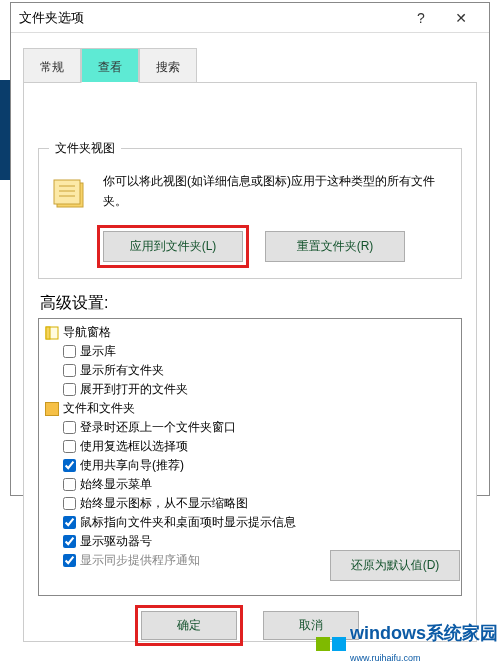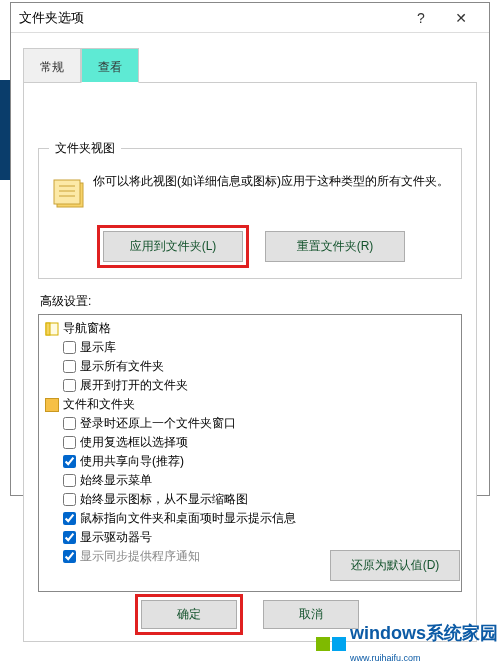--- a/index.html
+++ b/index.html
@@ -66,21 +66,21 @@
       background:#fff;
     }
     fieldset.folderview {
       border:1px solid #ccc;
       padding: 12px 10px 16px 10px;
       margin-bottom: 14px;
       position:relative;
       margin-top:43px;
     }
     fieldset.folderview legend { padding: 0 6px; font-size:12px; color:#000; }
-    .folderview-row { display:flex; }
+    .folderview-row { display:flex; gap:10px; }
     .folder-icon {
       width:44px; height:44px;
       flex:0 0 44px;
       margin-top:4px;
       display:flex; align-items:center; justify-content:center;
     }
     .folder-text {
       flex:1;
       font-size:12px;
       line-height:1.7;
@@ -99,21 +99,21 @@
       border:1px solid #adadad;
       background:#e1e1e1;
       font-size:12px;
       text-align:center;
       color:#14532d;
     }
     .highlight-red {
       outline: 3px solid #e02020;
       outline-offset: 3px;
     }
-    .adv-label { font-size:12px; margin: 10px 0 4px 2px; display:block;}
+    .adv-label { font-size:16px; margin: 10px 0 4px 2px; display:block;}
     .treebox {
       border:1px solid #888;
       height: 278px;
       overflow-y: scroll;
       padding: 4px 2px;
       background:#fff;
       position:relative;
     }
     .tree-item {
       display:flex;
@@ -138,21 +138,21 @@
     input[type=checkbox]{
       width:13px; height:13px; accent-color:#0066cc;
     }
     .restore-row {
       position:absolute;
       right:16px;
       bottom: 60px;
     }
     .bottom-buttons {
       position:absolute;
-      bottom: 12px;
+      bottom: 1px;
       left:0; right:0;
       display:flex;
       justify-content:center;
       gap: 26px;
     }
     .btn-sm { min-width: 96px; padding:5px 10px; }
     .watermark {
       position:absolute;
       right:2px; bottom:4px;
       font-size:18px;
@@ -190,20 +190,21 @@
       <div class="titlebar-btn">
         <span>✕</span>
       </div>
     </div>
   </div>
 
   <div class="content">
     <div class="tabs">
       <div class="tab">常规</div>
       <div class="tab active">查看</div>
+      <div class="tab">搜索</div>
     </div>
 
     <div class="tab-body">
 
       <fieldset class="folderview">
         <legend>文件夹视图</legend>
         <div class="folderview-row">
           <div class="folder-icon">
             <svg width="40" height="40" viewBox="0 0 40 40">
               <rect x="6" y="8" width="26" height="24" fill="#f7d36a" stroke="#caa236"></rect>

